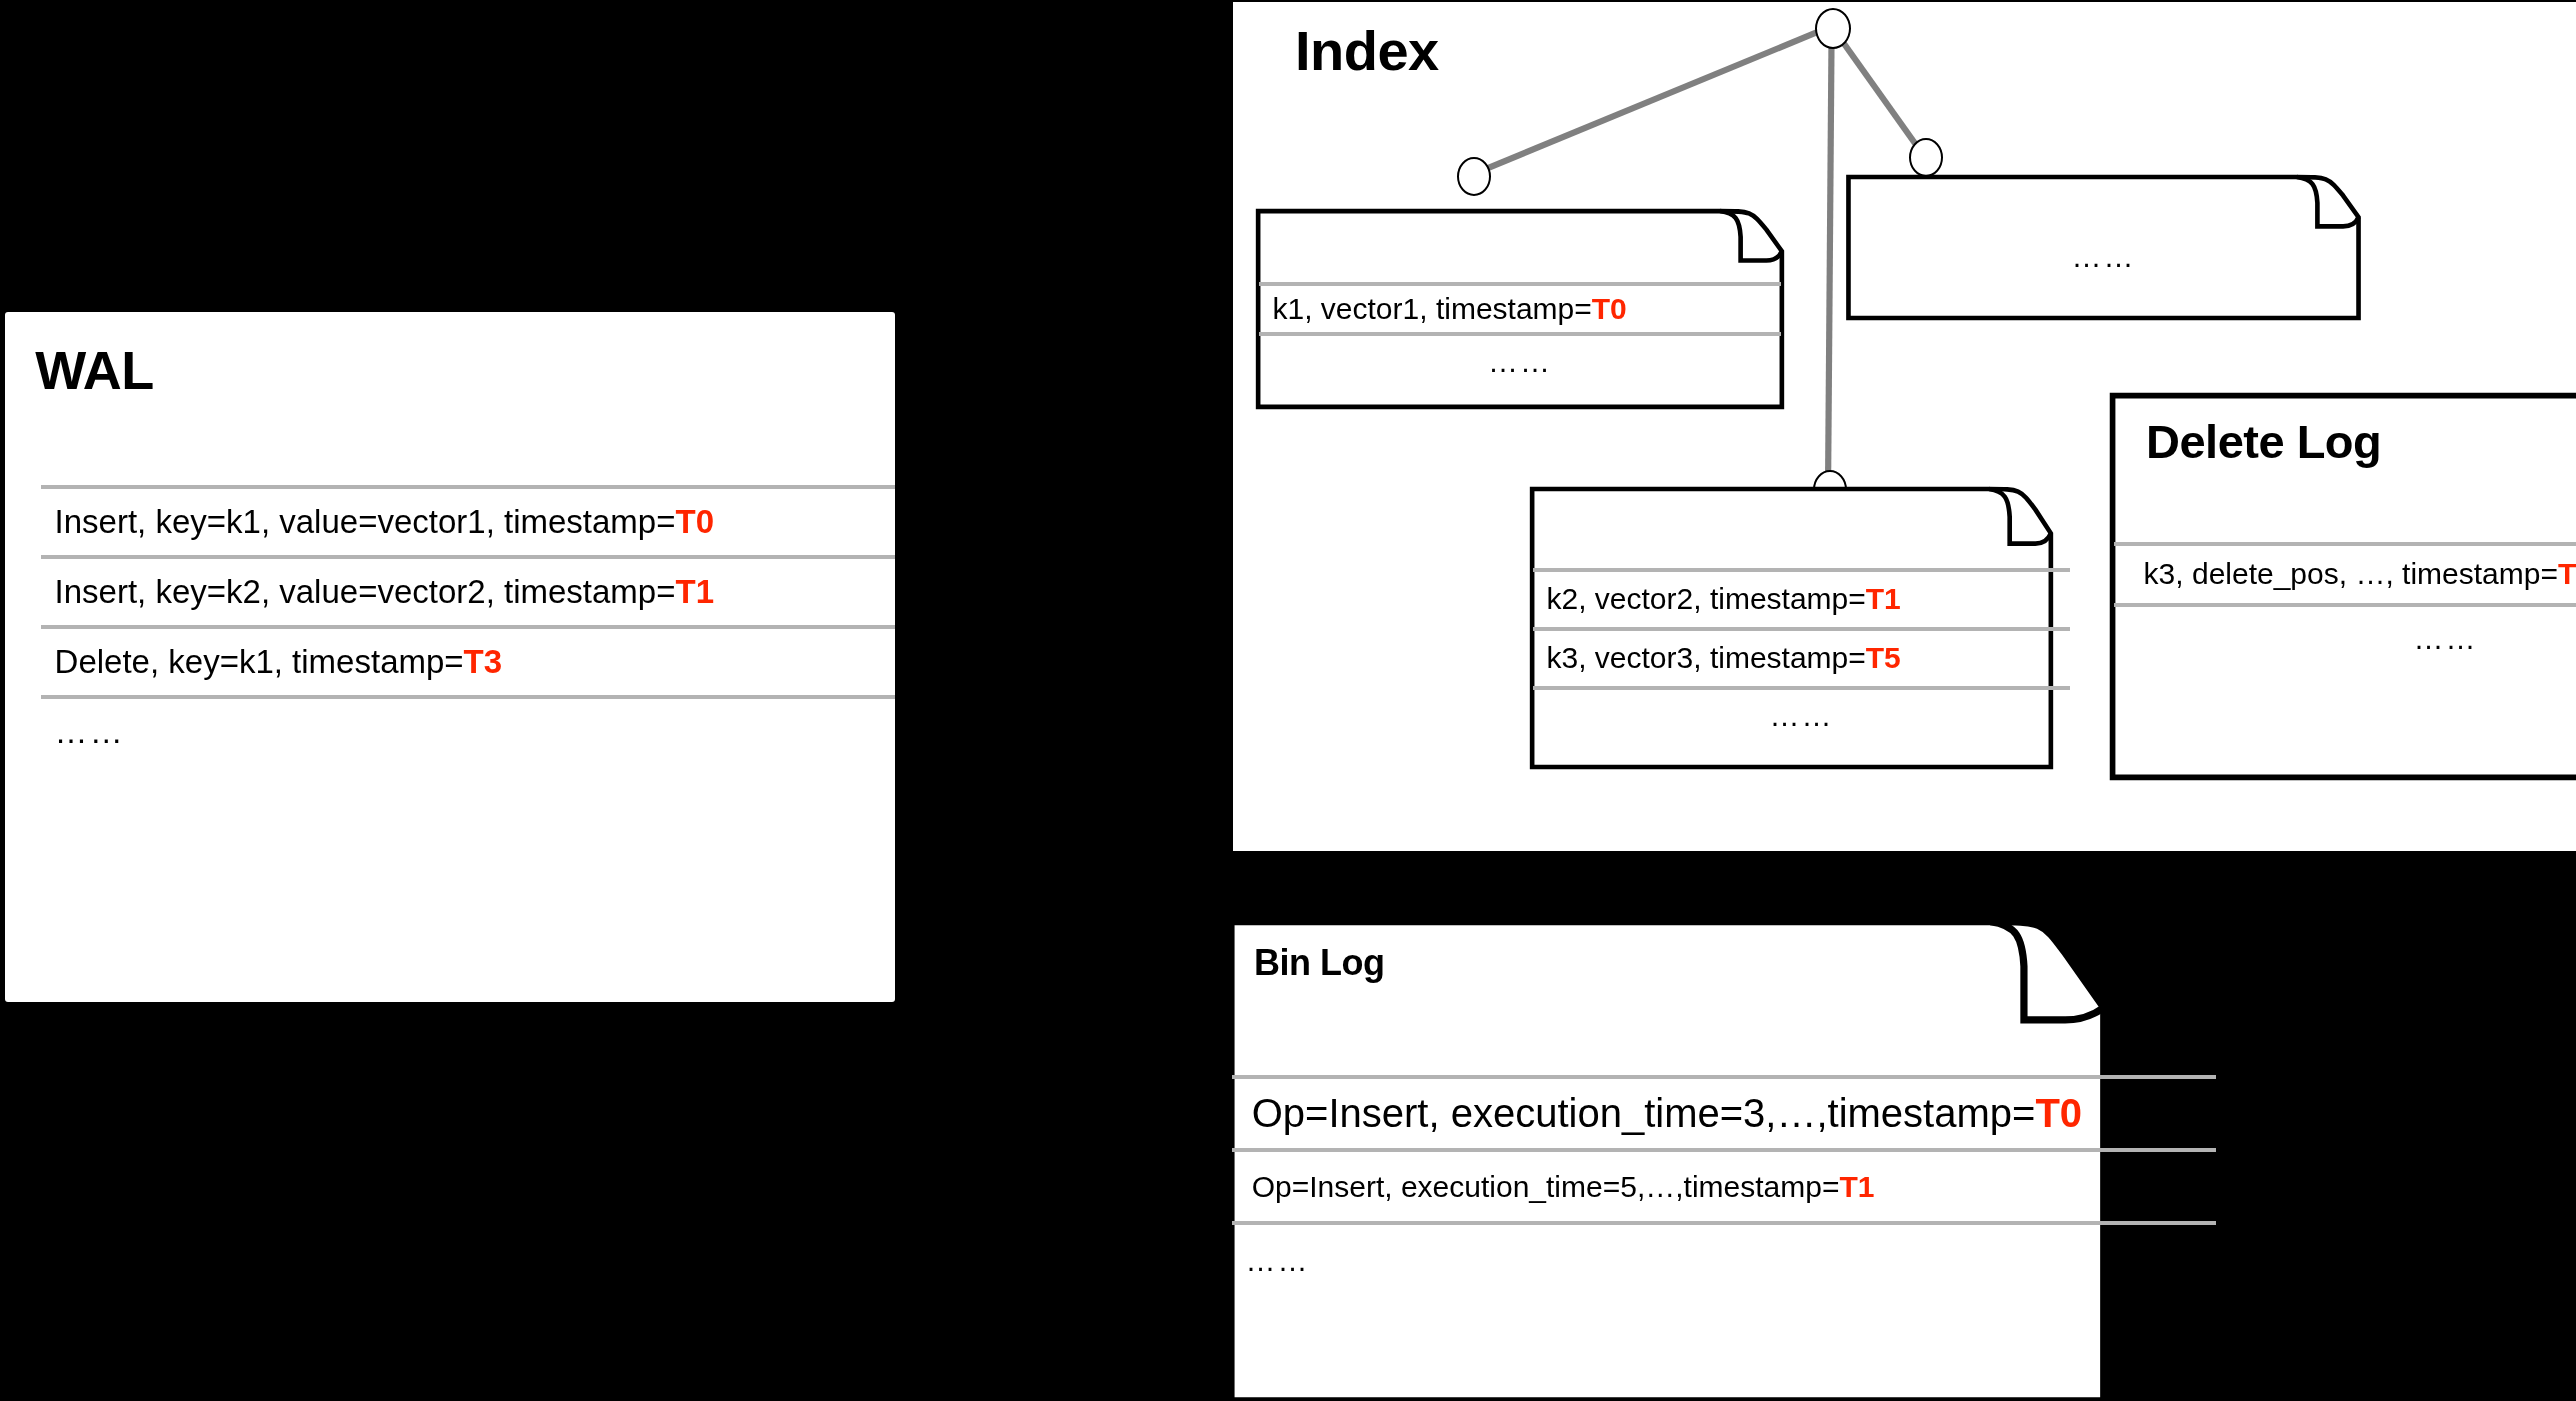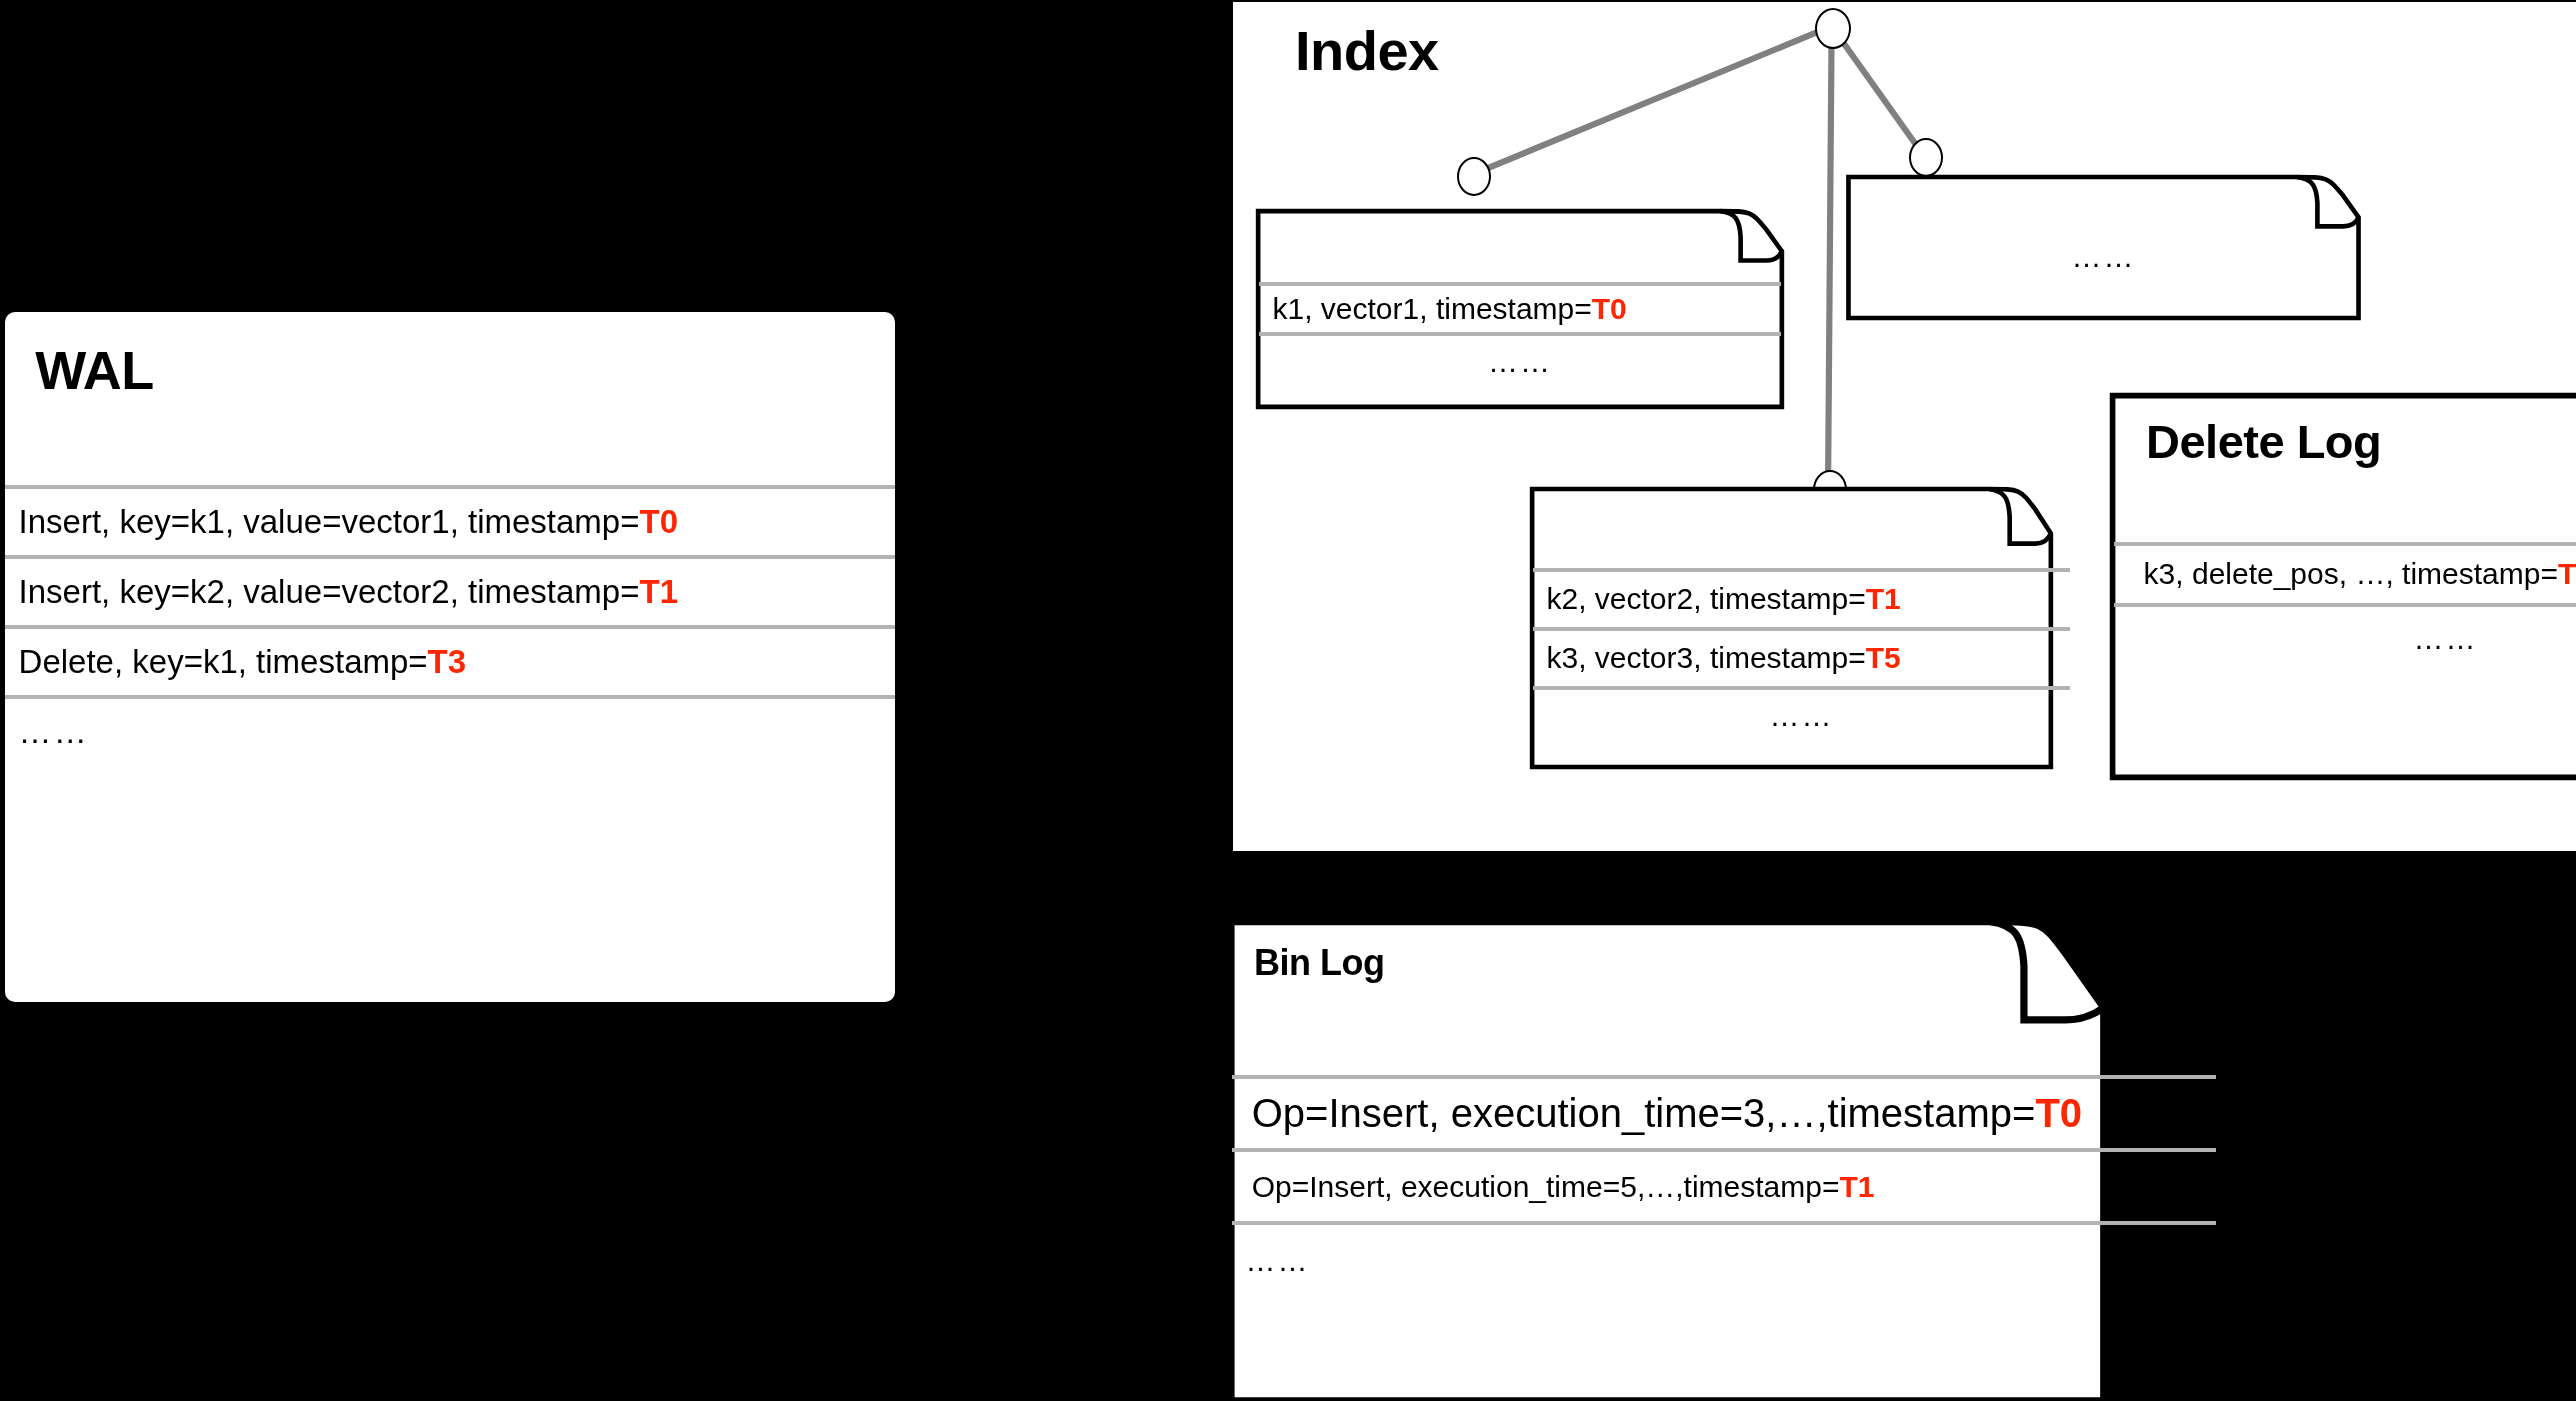--- a/index.html
+++ b/index.html
@@ -1,20 +1,20 @@
 <!DOCTYPE html>
 <html style="font-size:8.2px"><head>
 <meta charset="utf-8">
 <style>
   html,body{margin:0;padding:0;background:#000;}
   #stage{position:relative;width:2817px;height:1402px;background:#000;
          font-family:"Liberation Sans",sans-serif;overflow:hidden;}
 
   .panel{position:absolute;background:#fff;box-sizing:border-box;}
-  .panel-rounded{border-radius:10px;}
+  .panel-rounded{border-radius:3px;}
 
   .panel-title{position:absolute;font-weight:bold;color:#000;
                letter-spacing:-0.5px;white-space:nowrap;}
 
   
   .rows{position:absolute;left:0;right:0;}
   .row{position:relative;box-sizing:border-box;display:flex;align-items:center;
        border-top:4.6px solid #b3b3b3;color:#000;white-space:nowrap;}
   .row:last-child{border-bottom:4.6px solid #b3b3b3;}
   .row.noborder-bottom:last-child{border-bottom:none;}
@@ -33,21 +33,21 @@
 
   .ellipsis{letter-spacing:2.1px;}
 </style>
 </head>
 <body>
 
 <div id="stage">
 
   <div class="panel panel-rounded" style="left:5.2px;top:312px;width:890px;height:690px;">
     <div class="panel-title" style="left:30px;top:27px;font-size:54px;">WAL</div>
-    <div class="rows" style="top:173px;">
+    <div class="rows" style="top:173px;margin-left:36px;">
       <div class="row" style="height:70px;font-size:33px;">
         <span class="txt"><span>Insert, key=k1, value=vector1, timestamp=</span><span class="ts">T0</span></span>
       </div>
       <div class="row" style="height:70px;font-size:33px;">
         <span class="txt"><span>Insert, key=k2, value=vector2, timestamp=</span><span class="ts">T1</span></span>
       </div>
       <div class="row" style="height:70px;font-size:33px;">
         <span class="txt"><span>Delete, key=k1, timestamp=</span><span class="ts">T3</span></span>
       </div>
       <div class="row noborder-bottom" style="height:70px;font-size:33px;border-bottom:none;">

